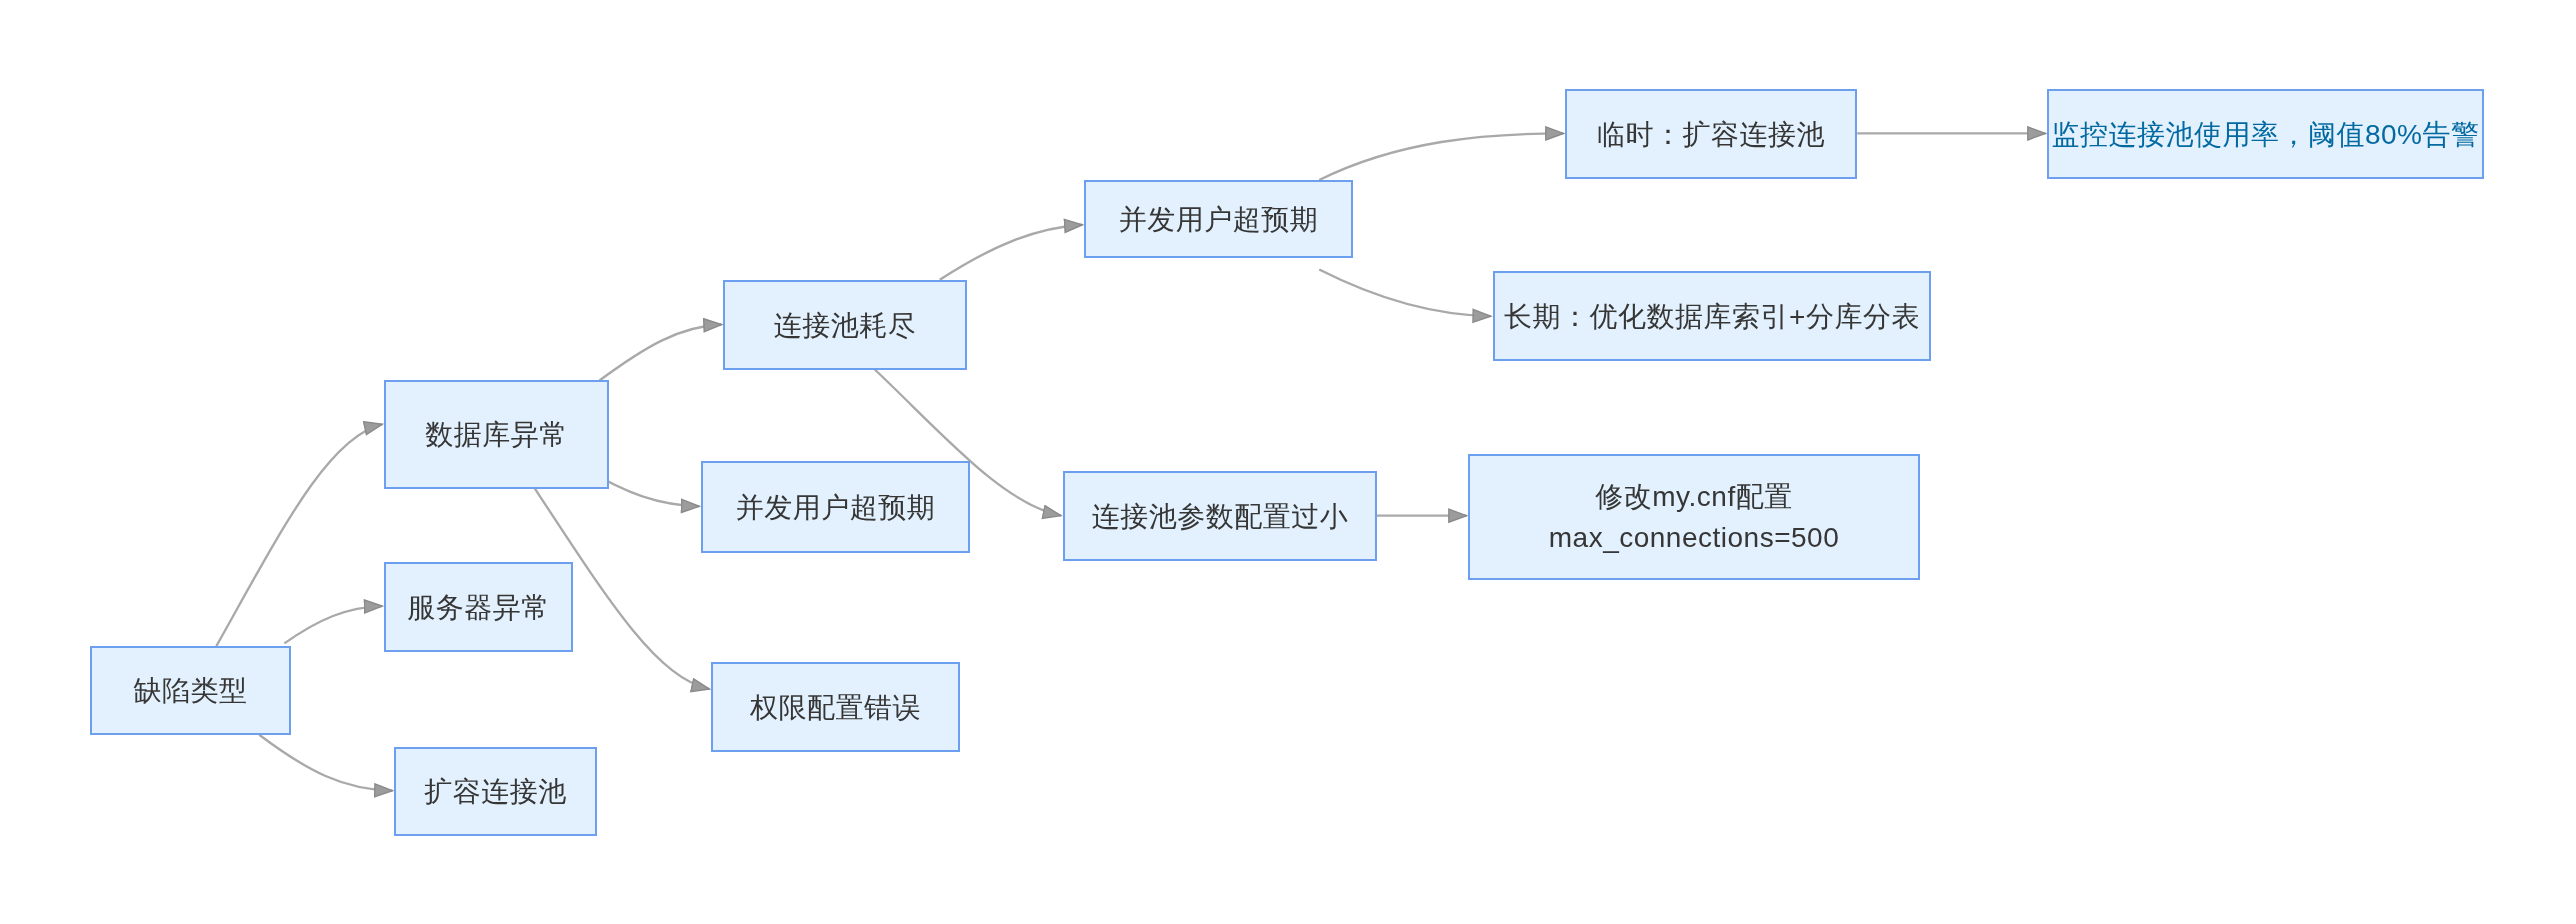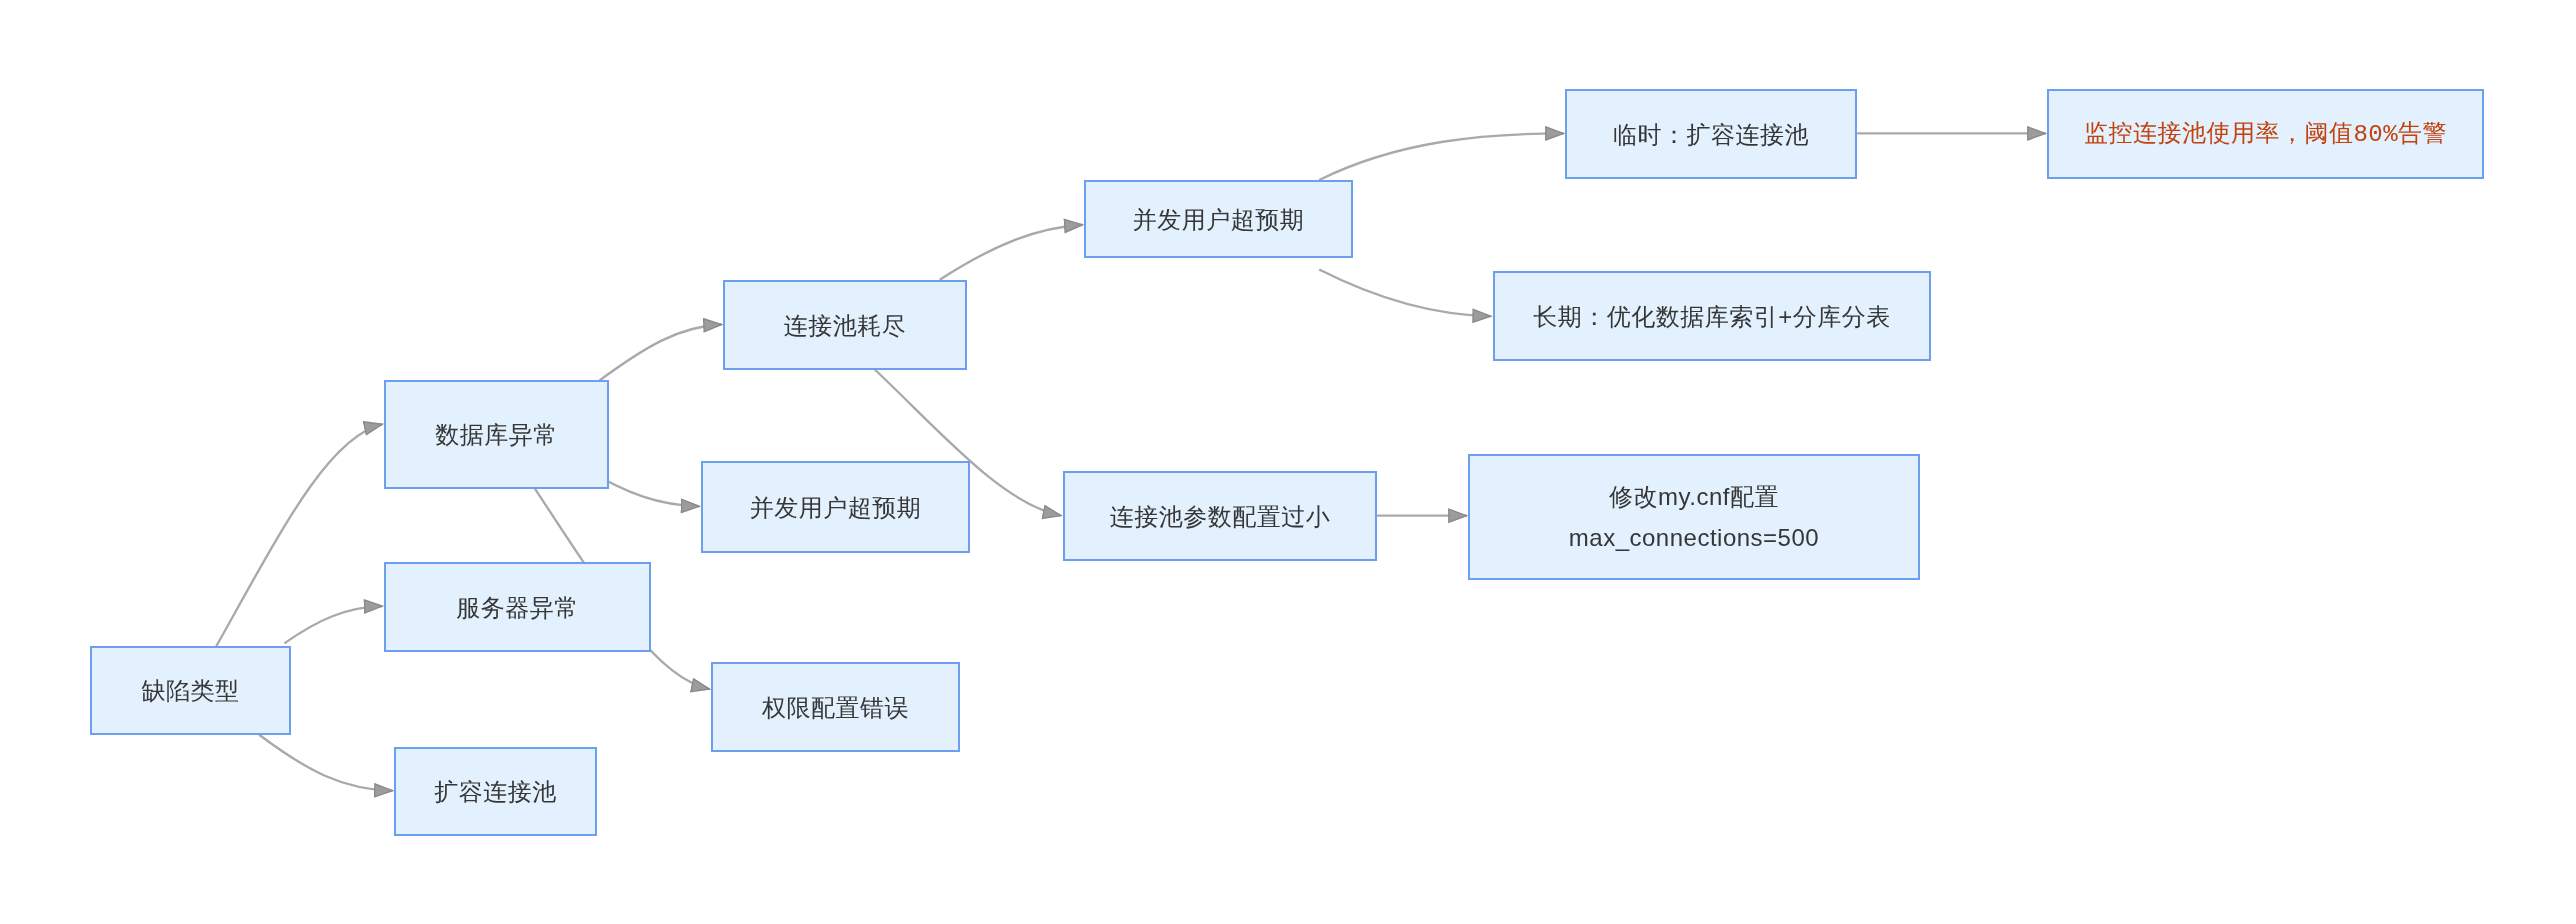--- a/index.html
+++ b/index.html
@@ -27,21 +27,21 @@
     display: flex;
     flex-direction: column;
     align-items: center;
     justify-content: center;
     text-align: center;
     z-index: 2;
     cursor: default;
   }
   .node .node-label {
     display: block;
-    font-size: 24px;
+    font-size: 28px;
     line-height: 41px;
     letter-spacing: 0.5px;
     white-space: nowrap;
   }
 </style>
 </head>
 <body>
 
 <div class="canvas" style="background: rgb(255, 255, 255);">
     <svg width="2576" height="925" class="edges-layer" viewBox="0 0 2763 992">
@@ -62,21 +62,21 @@
       <path d="M1415,289 C1478,321 1537,338 1599,339" fill="none" stroke="#a9a9a9" stroke-width="2.5" marker-end="url(#arrowhead)"></path>
       <path d="M1992,143 L2194,143" fill="none" stroke="#a9a9a9" stroke-width="2.5" marker-end="url(#arrowhead)"></path>
       <path d="M1477,553 L1573,553" fill="none" stroke="#a9a9a9" stroke-width="2.5" marker-end="url(#arrowhead)"></path>
     </svg>
     <div class="node" style="left: 90px; top: 646px; width: 201px; height: 89px; background: rgb(226, 241, 253); border: 2.8px solid rgb(109, 159, 240); color: rgb(54, 54, 54);">
       <span class="node-label">缺陷类型</span>
     </div>
     <div class="node" style="left: 384px; top: 380px; width: 225px; height: 109px; background: rgb(226, 241, 253); border: 2.8px solid rgb(109, 159, 240); color: rgb(54, 54, 54);">
       <span class="node-label">数据库异常</span>
     </div>
-    <div class="node" style="left: 384px; top: 562px; width: 267px; height: 90px; background: rgb(226, 241, 253); border: 2.8px solid rgb(109, 159, 240); color: rgb(54, 54, 54);">
+    <div class="node" style="left: 384px; top: 562px; width: 189px; height: 90px; background: rgb(226, 241, 253); border: 2.8px solid rgb(109, 159, 240); color: rgb(54, 54, 54);">
       <span class="node-label">服务器异常</span>
     </div>
     <div class="node" style="left: 394px; top: 747px; width: 203px; height: 89px; background: rgb(226, 241, 253); border: 2.8px solid rgb(109, 159, 240); color: rgb(54, 54, 54);">
       <span class="node-label">扩容连接池</span>
     </div>
     <div class="node" style="left: 723px; top: 280px; width: 244px; height: 90px; background: rgb(226, 241, 253); border: 2.8px solid rgb(109, 159, 240); color: rgb(54, 54, 54);">
       <span class="node-label">连接池耗尽</span>
     </div>
     <div class="node" style="left: 701px; top: 461px; width: 269px; height: 92px; background: rgb(226, 241, 253); border: 2.8px solid rgb(109, 159, 240); color: rgb(54, 54, 54);">
       <span class="node-label">并发用户超预期</span>
@@ -89,21 +89,21 @@
     </div>
     <div class="node" style="left: 1063px; top: 471px; width: 314px; height: 90px; background: rgb(226, 241, 253); border: 2.8px solid rgb(109, 159, 240); color: rgb(54, 54, 54);">
       <span class="node-label">连接池参数配置过小</span>
     </div>
     <div class="node" style="left: 1565px; top: 89px; width: 292px; height: 90px; background: rgb(226, 241, 253); border: 2.8px solid rgb(109, 159, 240); color: rgb(54, 54, 54);">
       <span class="node-label">临时：扩容连接池</span>
     </div>
     <div class="node" style="left: 1493px; top: 271px; width: 438px; height: 90px; background: rgb(226, 241, 253); border: 2.8px solid rgb(109, 159, 240); color: rgb(54, 54, 54);">
       <span class="node-label">长期：优化数据库索引+分库分表</span>
     </div>
-    <div class="node" style="left: 2047px; top: 89px; width: 437px; height: 90px; background: rgb(226, 241, 253); border: 2.8px solid rgb(109, 159, 240); color: #c2410c; font-family: Liberation Mono, monospace;">
+    <div class="node" style="left: 2047px; top: 89px; width: 437px; height: 90px; background: rgb(226, 241, 253); border: 2.8px solid rgb(109, 159, 240); color: #0369a1;">
       <span class="node-label">监控连接池使用率，阈值80%告警</span>
     </div>
     <div class="node" style="left: 1468px; top: 454px; width: 452px; height: 126px; background: rgb(226, 241, 253); border: 2.8px solid rgb(109, 159, 240); color: rgb(54, 54, 54);">
       <span class="node-label">修改my.cnf配置</span>
       <span class="node-label">max_connections=500</span>
     </div>
   </div>
 
 
 </body></html>

